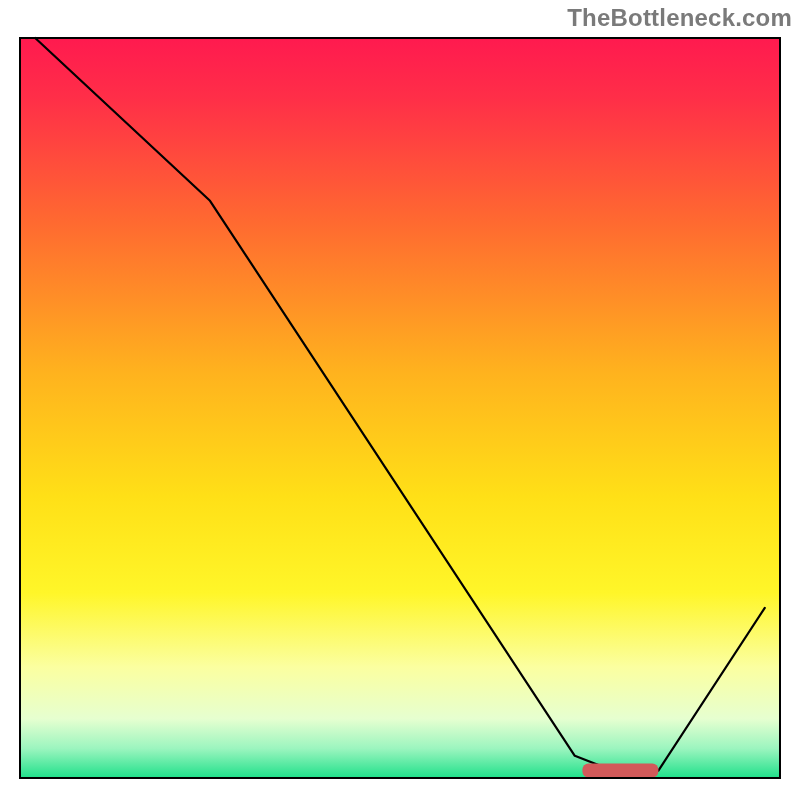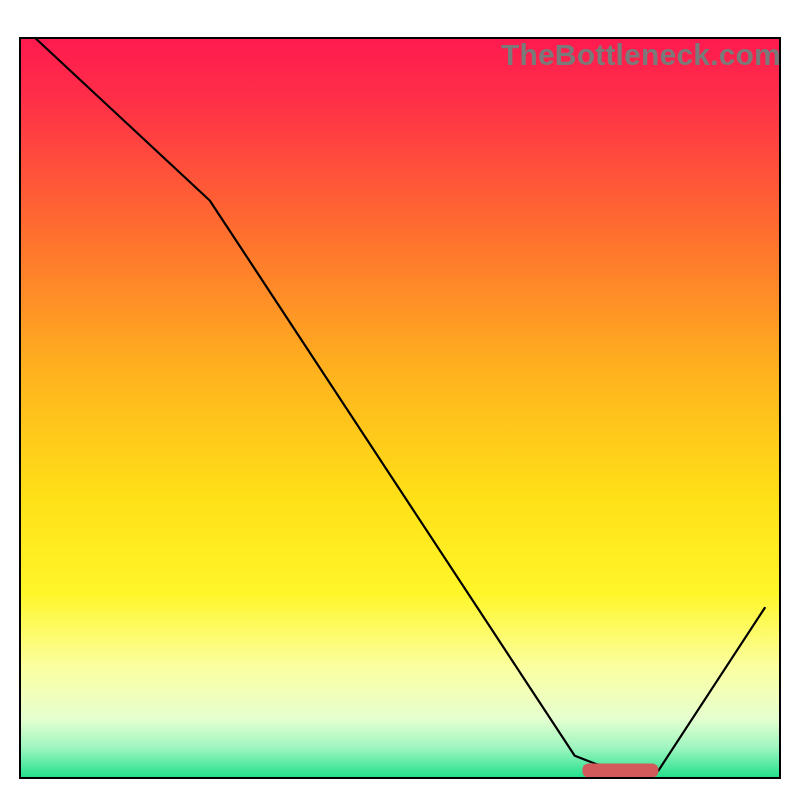--- a/index.html
+++ b/index.html
@@ -11,27 +11,26 @@
     font-family: Arial, Helvetica, sans-serif;
   }
   .chart-container {
     position: relative;
     width: 800px;
     height: 800px;
   }
   .watermark {
     position: absolute;
     top: 4px;
-    right: 19px;
-    font-size: 30px;
+    right: 8px;
+    font-size: 24px;
     font-weight: 600;
     color: #7a7a7a;
     letter-spacing: 0.2px;
     z-index: 10;
-    margin-top: 34px;
   }
   svg {
     display: block;
   }
   .curve {
     fill: none;
     stroke: #000;
     stroke-width: 2.2;
     stroke-linecap: round;
     stroke-linejoin: round;

